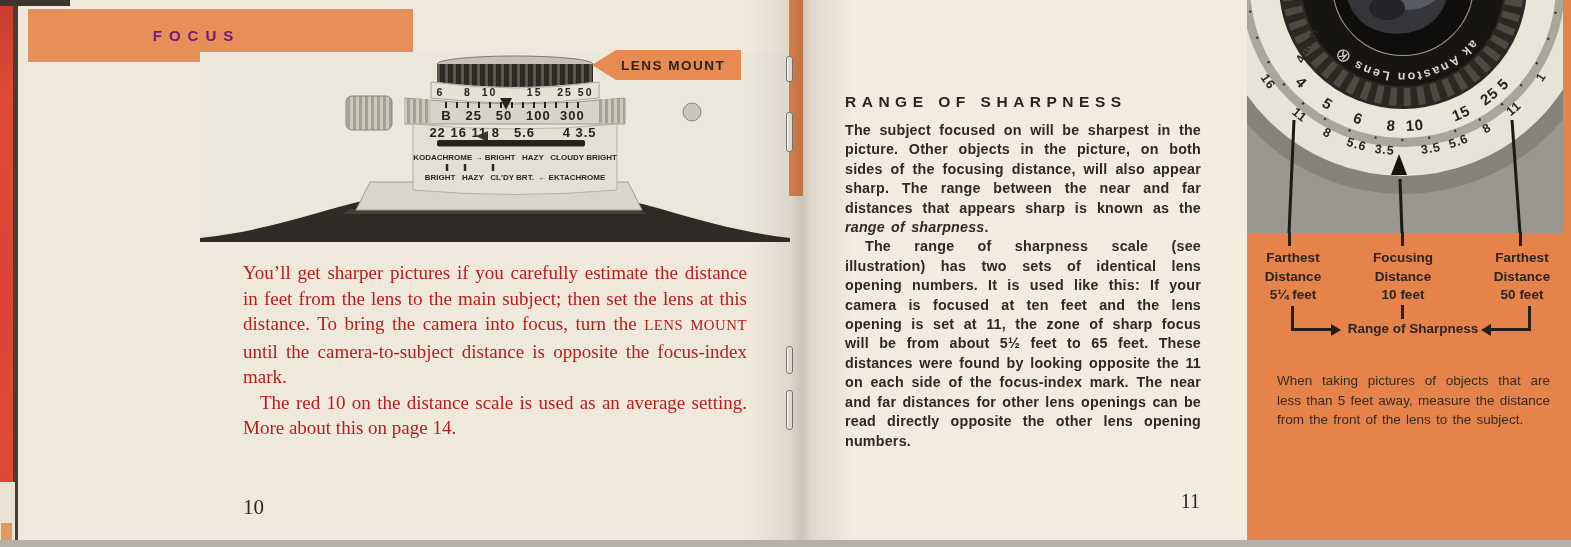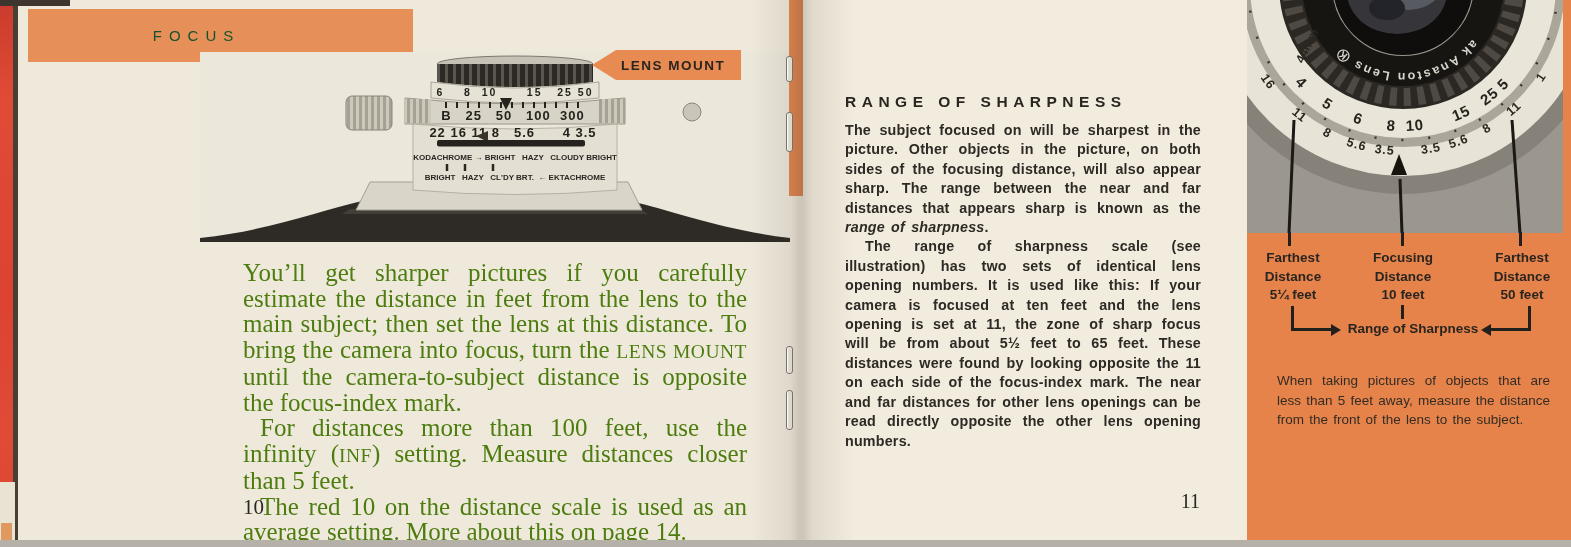--- a/index.html
+++ b/index.html
@@ -21,28 +21,28 @@
 
   
   .binding-shadow{left:750px;top:0;width:104px;height:547px;
     background:linear-gradient(90deg,rgba(64,54,42,0) 0%,rgba(64,54,42,.09) 38%,rgba(64,54,42,.22) 50%,rgba(64,54,42,.10) 60%,rgba(64,54,42,0) 100%);}
   .spine-strip{left:789px;top:0;width:14px;height:196px;background:#e2854e;}
   .staple{left:786px;width:7px;background:#ded9cc;border:1px solid #77716a;border-radius:3px;box-shadow:inset 1px 0 1px #fff;}
 
   
   .focus-banner{left:28px;top:9px;width:385px;height:53px;background:#e78f58;
     display:flex;align-items:center;justify-content:center;padding-right:48px;}
-  .banner-text{font-weight:normal;font-size:15px;letter-spacing:7px;color:#14532d;}
+  .banner-text{font-weight:bold;font-size:15px;letter-spacing:7px;color:#701a75;}
   .camera-photo{left:200px;top:52px;width:590px;height:190px;}
   .lens-mount{left:592px;top:50px;height:30px;display:flex;align-items:center;}
   .lm-tri{width:0;height:0;border-top:15px solid transparent;border-bottom:15px solid transparent;border-right:24px solid #e78b52;}
   .lm-box{background:#e78b52;height:30px;display:flex;align-items:center;
           padding:0 16px 0 5px;font-weight:bold;font-size:13.5px;letter-spacing:1.5px;color:#2b2520;}
   .serif-body{left:243px;top:260px;width:504px;font-family:"Liberation Serif",serif;
-              font-size:25px;line-height:25.5px;text-align:justify;color:#4d7c0f;}
+              font-size:19px;line-height:25.5px;text-align:justify;color:#b91c1c;}
   .serif-body p{margin:0;}
   .serif-body p.indent{text-indent:17px;}
   .seg-smallcaps{font-size:0.78em;letter-spacing:0.5px;}
   .seg-italic{font-style:italic;}
   .pagenum{font-family:"Liberation Serif",serif;font-size:21px;color:#2b2620;margin-top:16px;}
   .pn10{left:243px;top:479px;}
   .pn11{left:1150px;top:474px;width:50px;text-align:right;font-size:20px;}
 
   
   .rs-heading{left:845px;top:93px;font-weight:bold;font-size:15.5px;letter-spacing:5.5px;color:#2b2520;}
@@ -129,21 +129,20 @@
     </svg>
   </div>
 
   <div class="abs lens-mount">
     <div class="lm-tri"></div>
     <div class="lm-box">LENS MOUNT</div>
   </div>
 
   <div class="abs serif-body">
     <p class="para"><span>You’ll get sharper pictures if you carefully estimate the distance in feet from the lens to the main subject; then set the lens at this distance. To bring the camera into focus, turn the </span><span class="seg-smallcaps">LENS MOUNT</span><span> until the camera-to-subject distance is opposite the focus-index mark.</span></p>
-    <p class="para indent"><span>For distances more than 100 feet, use the infinity (</span><span class="seg-smallcaps">INF</span><span>) setting. Measure distances closer than 5 feet.</span></p>
     <p class="para indent"><span>The red 10 on the distance scale is used as an average setting. More about this on page 14.</span></p>
   </div>
   <div class="abs pagenum pn10">10</div>
 
   <div class="abs spine-strip"></div>
   <div class="abs binding-shadow"></div>
   <div class="abs staple" style="top:56px;height:26px;"></div>
   <div class="abs staple" style="top:112px;height:40px;"></div>
   <div class="abs staple" style="top:346px;height:28px;"></div>
   <div class="abs staple" style="top:390px;height:40px;"></div>

